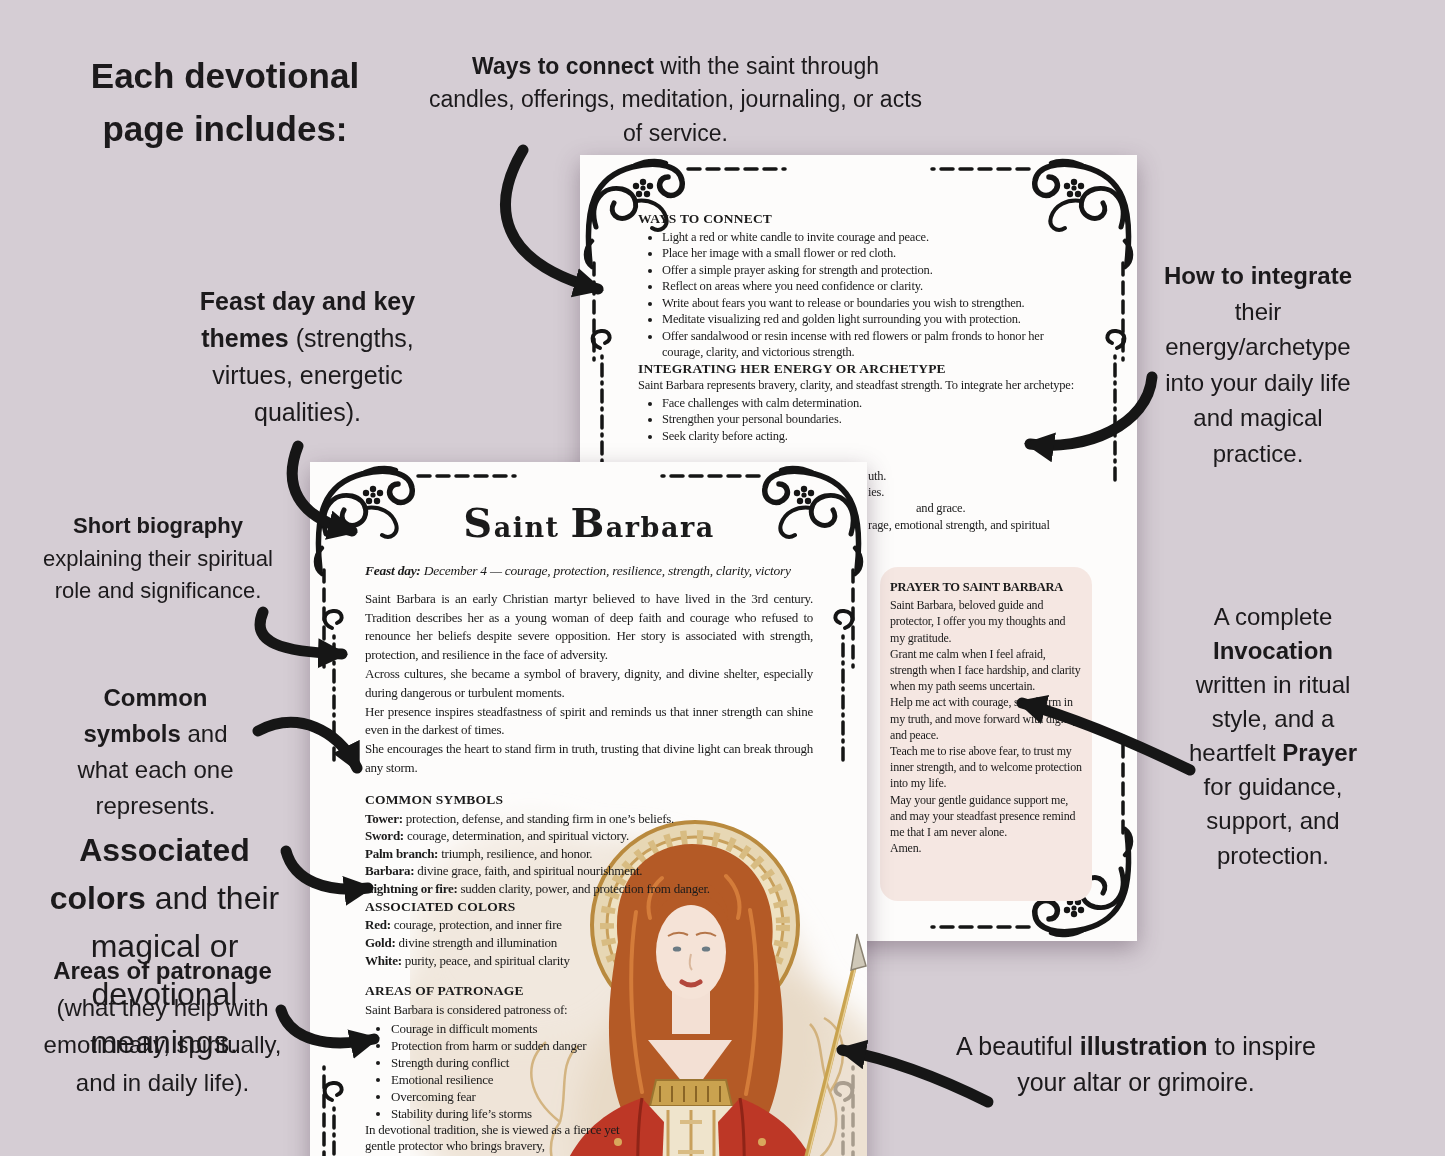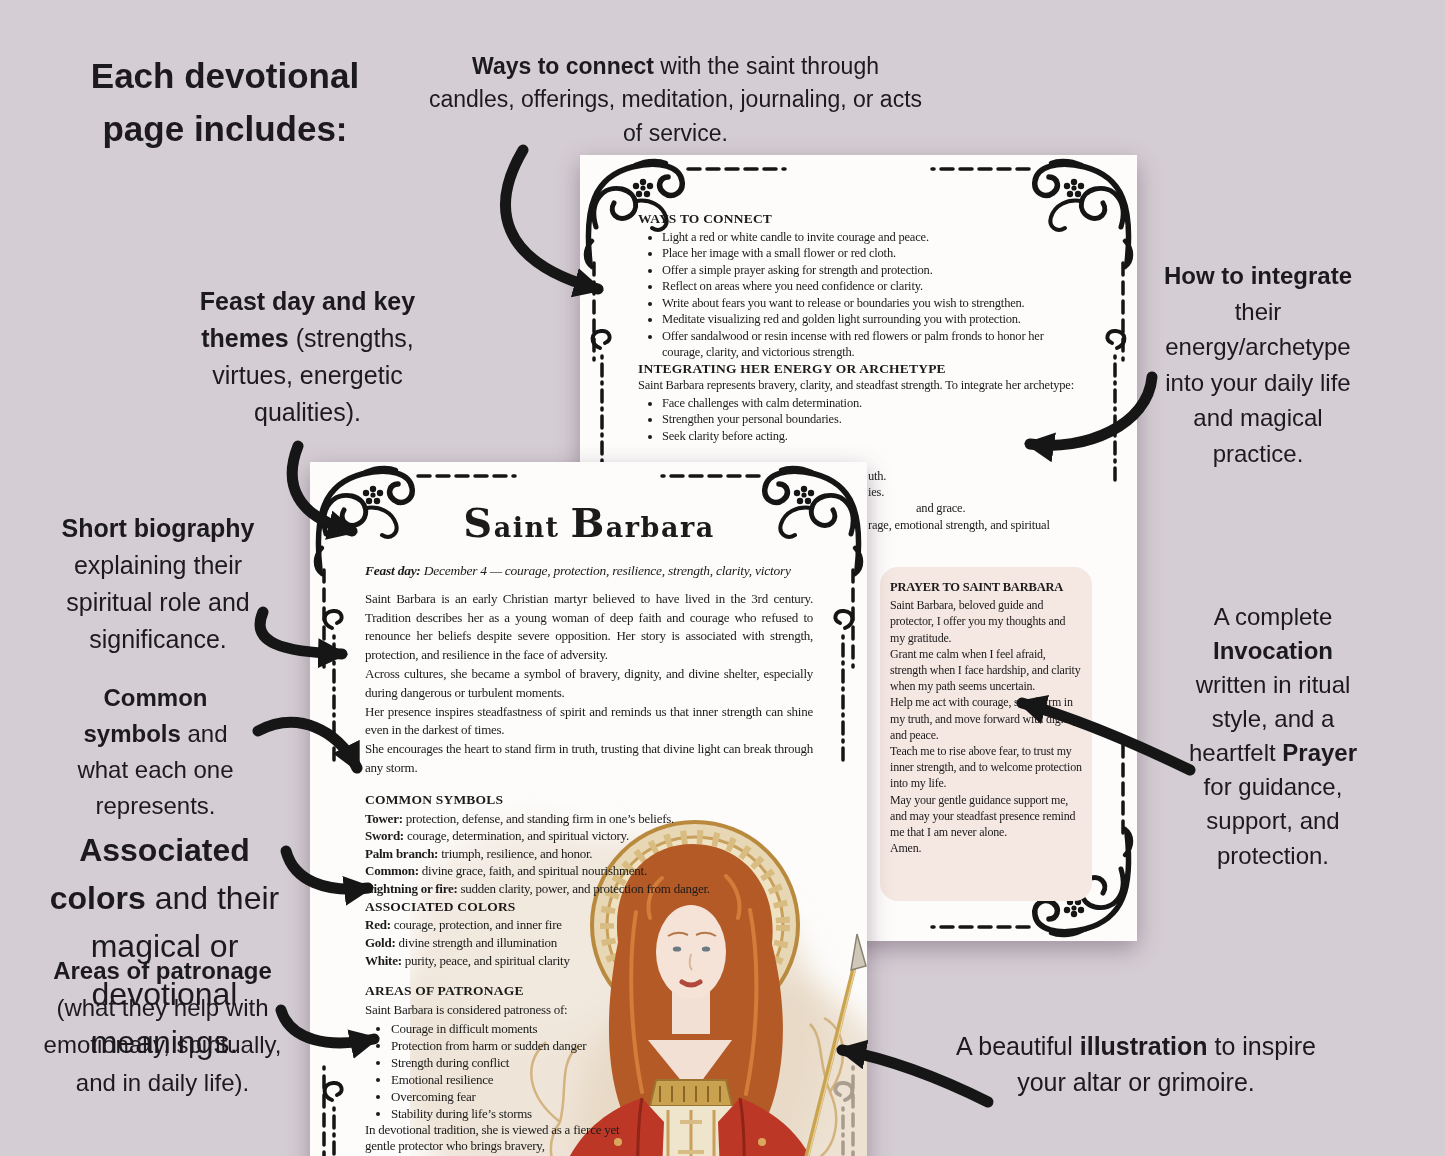--- a/index.html
+++ b/index.html
@@ -5,21 +5,21 @@
   html,body { margin:0; padding:0; background:#d5cdd4; }
   .canvas { position:relative; width:1445px; height:1156px; overflow:hidden;
             background:#d5cdd4; font-family:"Liberation Sans",sans-serif; color:#1c1a1c; }
 
   
   .ann { position:absolute; text-align:center; line-height:1.45; }
   .ann b { font-weight:700; }
   .headline { left:55px; top:50px; width:340px; font-size:35px; font-weight:700; line-height:1.5; }
   .ann-ways { left:428px; top:50px; width:495px; font-size:23px; }
   .ann-feast { left:165px; top:283px; width:285px; font-size:25px; line-height:1.48; }
-  .ann-bio { left:38px; top:510px; width:240px; font-size:25px; line-height:1.48; }
+  .ann-bio { left:38px; top:510px; width:240px; font-size:22px; line-height:1.48; }
   .ann-symbols { left:68px; top:680px; width:175px; font-size:24px; line-height:1.5; }
   .ann-colors { left:42px; top:826px; width:245px; font-size:32px; line-height:1.5; }
   .ann-patronage { left:40px; top:952px; width:245px; font-size:24px; line-height:1.55; }
   .ann-integrate { left:1147px; top:258px; width:222px; font-size:24px; line-height:1.48; }
   .ann-invocation { left:1178px; top:600px; width:190px; font-size:24px; line-height:1.42; }
   .ann-illustration { left:952px; top:1028px; width:368px; font-size:25px; }
 
   
   .page { position:absolute; background:#fdfcfb; overflow:hidden;
           box-shadow:0 8px 22px rgba(70,50,70,.38);
@@ -230,21 +230,21 @@
         <p class="bio">Saint Barbara is an early Christian martyr believed to have lived in the 3rd century. Tradition describes her as a young woman of deep faith and courage who refused to renounce her beliefs despite severe opposition. Her story is associated with strength, protection, and resilience in the face of adversity.</p>
         <p class="bio">Across cultures, she became a symbol of bravery, dignity, and divine shelter, especially during dangerous or turbulent moments.</p>
         <p class="bio">Her presence inspires steadfastness of spirit and reminds us that inner strength can shine even in the darkest of times.</p>
         <p class="bio">She encourages the heart to stand firm in truth, trusting that divine light can break through any storm.</p>
       </div>
 
       <div class="serif-h sec-h">COMMON SYMBOLS</div>
       <div class="term-line"><b>Tower:</b> <span>protection, defense, and standing firm in one’s beliefs.</span></div>
       <div class="term-line"><b>Sword:</b> <span>courage, determination, and spiritual victory.</span></div>
       <div class="term-line"><b>Palm branch:</b> <span>triumph, resilience, and honor.</span></div>
-      <div class="term-line"><b>Common:</b> <span>divine grace, faith, and spiritual nourishment.</span></div>
+      <div class="term-line"><b>Barbara:</b> <span>divine grace, faith, and spiritual nourishment.</span></div>
       <div class="term-line"><b>Lightning or fire:</b> <span>sudden clarity, power, and protection from danger.</span></div>
 
       <div class="serif-h sec-h tight">ASSOCIATED COLORS</div>
       <div class="term-line"><b>Red:</b> <span>courage, protection, and inner fire</span></div>
       <div class="term-line"><b>Gold:</b> <span>divine strength and illumination</span></div>
       <div class="term-line"><b>White:</b> <span>purity, peace, and spiritual clarity</span></div>
 
       <div class="pat-col">
         <div class="serif-h sec-h">AREAS OF PATRONAGE</div>
         <div>Saint Barbara is considered patroness of:</div>

